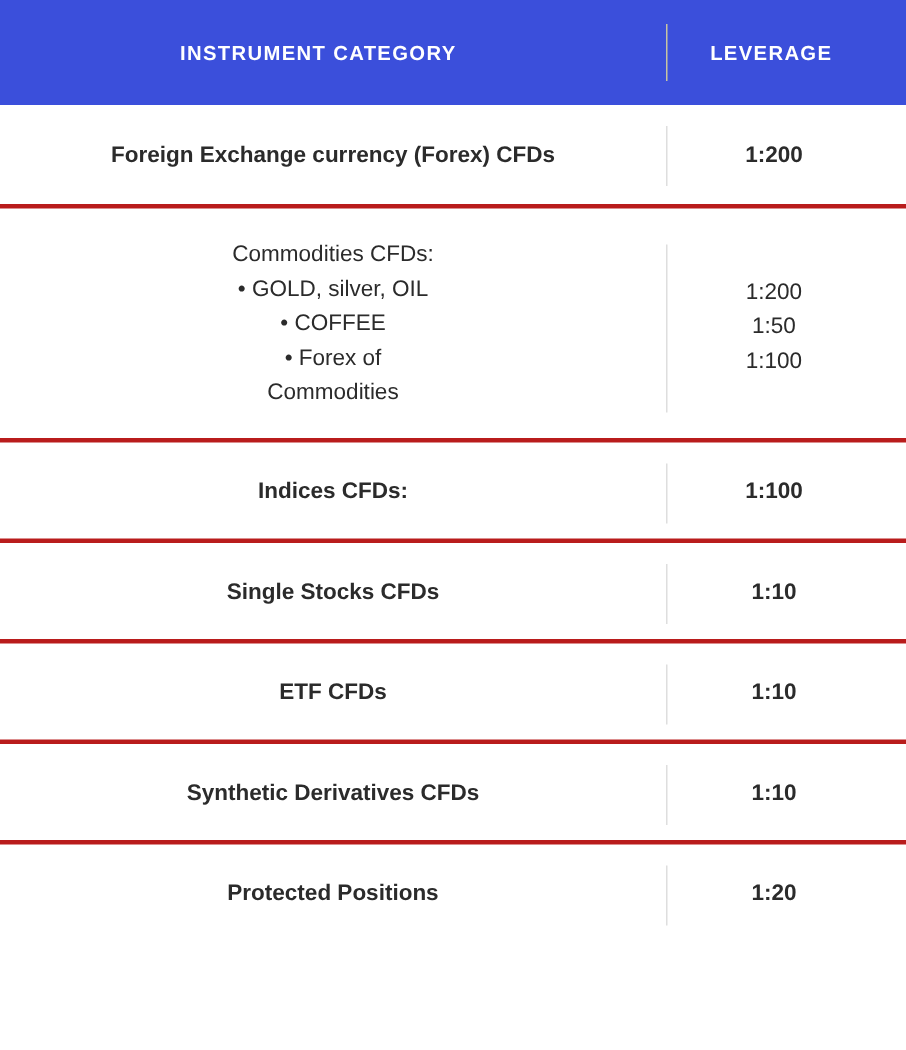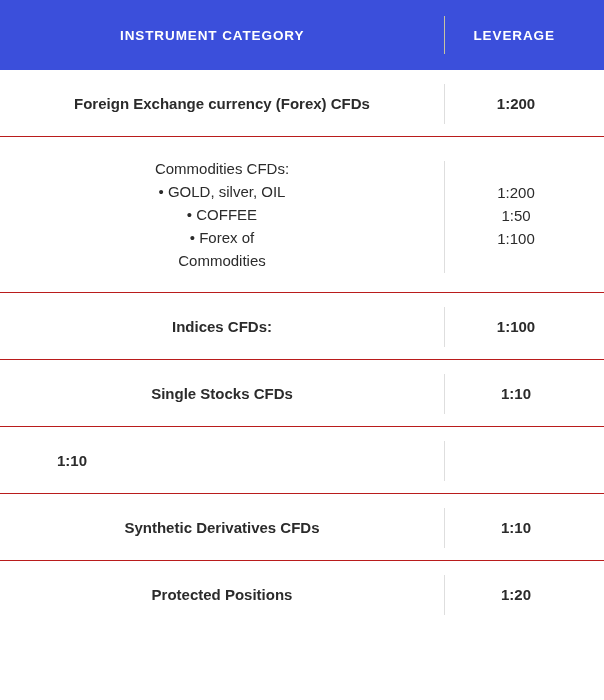--- a/index.html
+++ b/index.html
@@ -56,21 +56,21 @@
   }
 
   
   .table-body {
     position: relative;
   }
   .table-row {
     position: relative;
     display: flex;
     align-items: stretch;
-    border-top: 1px solid #b91c1c;
+    border-top: 3px solid #b91c1c;
     background: #ffffff;
   }
   .table-row:first-child { border-top: none; }
 
   .cell {
     display: flex;
     flex-direction: column;
     align-items: center;
     justify-content: center;
     color: #2b2b2b;
@@ -149,20 +149,23 @@
       <div class="table-row row-h-standard">
         <div class="cell category">
           <span class="cell-line">Single Stocks CFDs</span>
         </div>
         <div class="row-divider" style="top: 14px; height: 40px;"></div>
         <div class="cell leverage">
           <span class="cell-line">1:10</span>
         </div>
       </div>
       <div class="table-row row-h-standard">
+        <div class="cell category">
+          <span class="cell-line">ETF CFDs</span>
+        </div>
         <div class="row-divider" style="top: 14px; height: 40px;"></div>
         <div class="cell leverage">
           <span class="cell-line">1:10</span>
         </div>
       </div>
       <div class="table-row row-h-standard">
         <div class="cell category">
           <span class="cell-line">Synthetic Derivatives CFDs</span>
         </div>
         <div class="row-divider" style="top: 14px; height: 40px;"></div>

